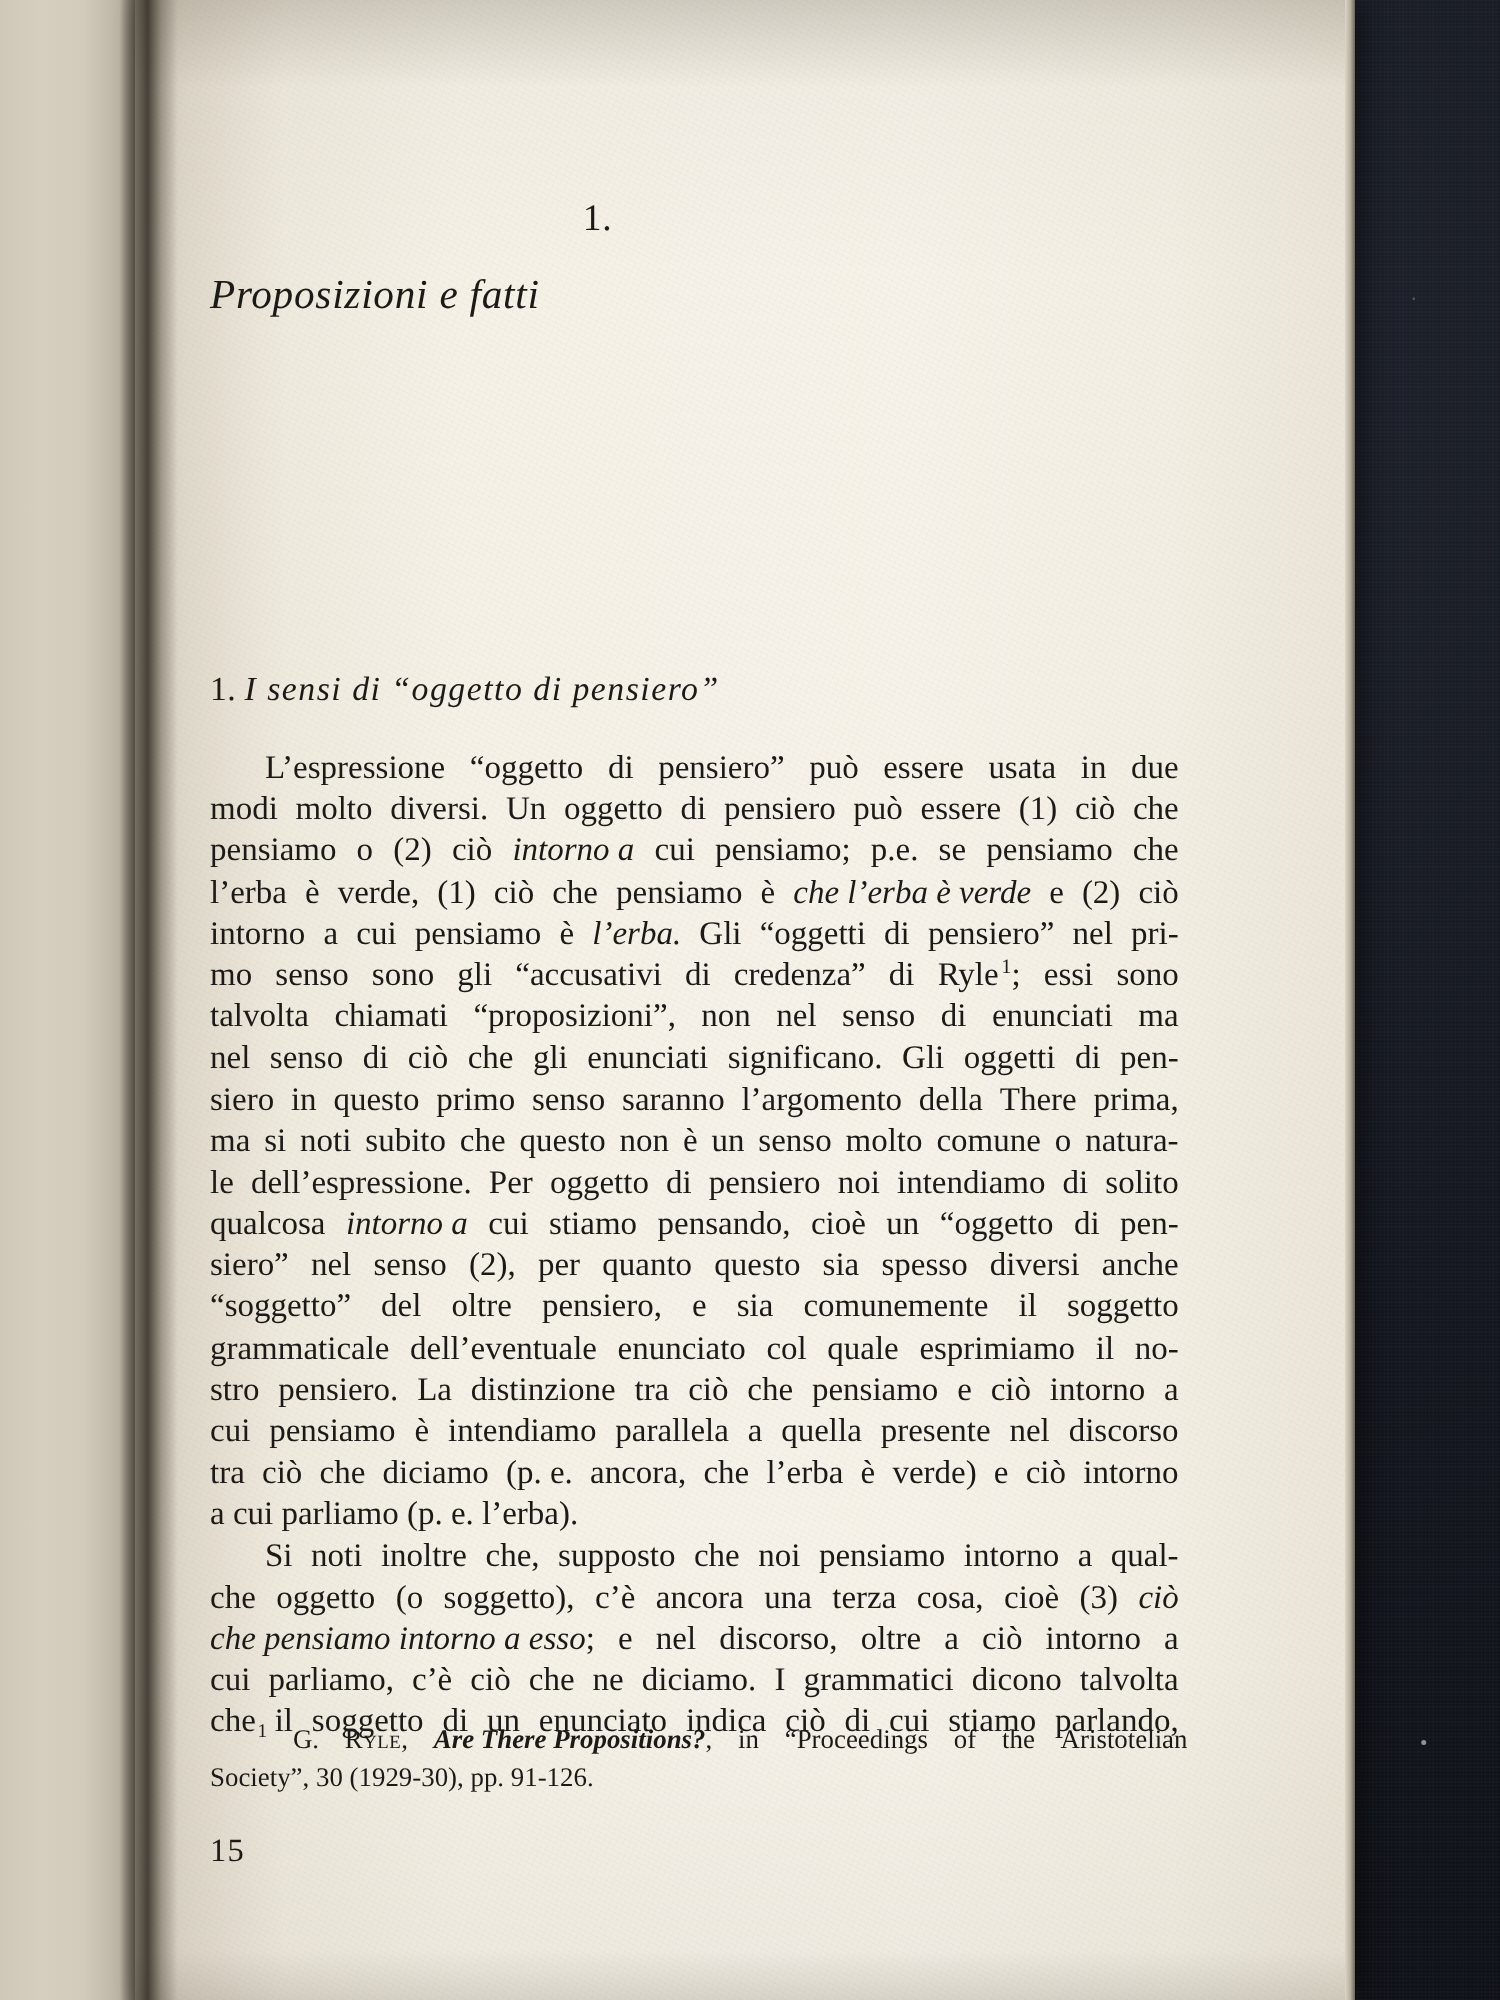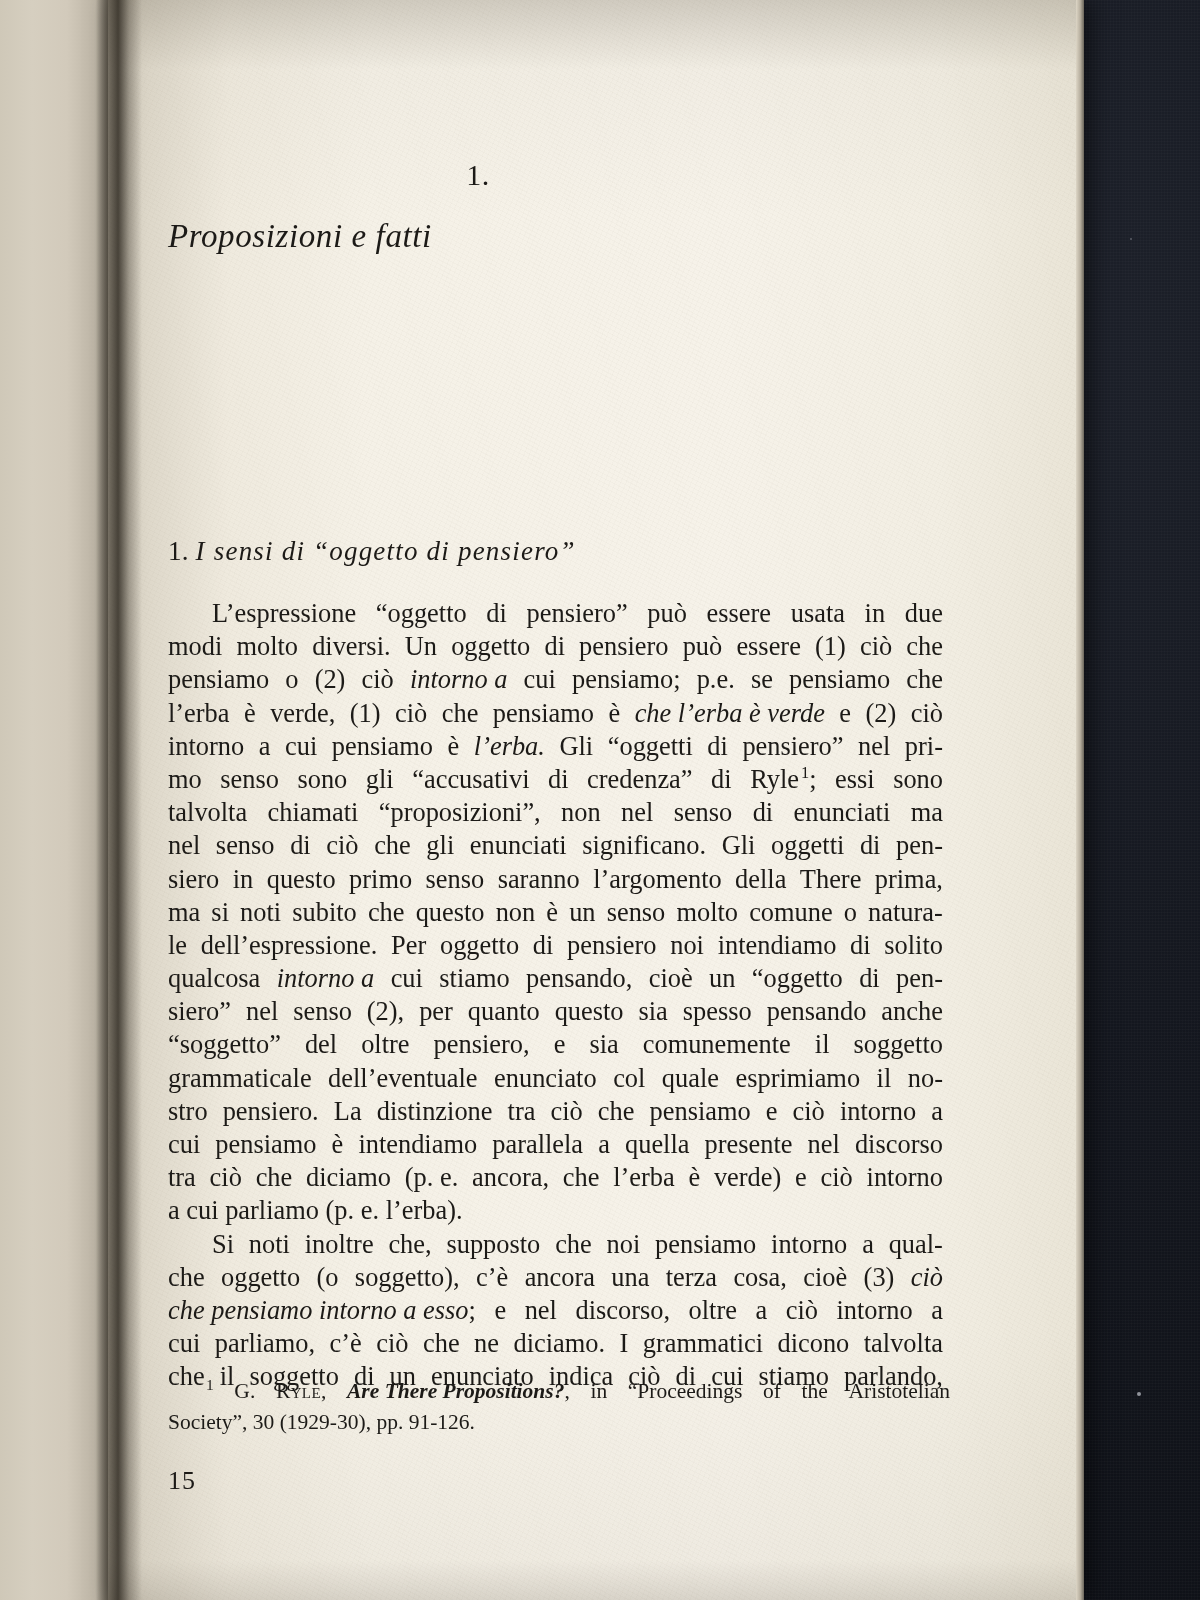--- a/index.html
+++ b/index.html
@@ -261,21 +261,21 @@
             <div class="ln"><span>pensiamo</span><span>o</span><span>(2)</span><span>ciò</span><span><em>intorno a</em></span><span>cui</span><span>pensiamo;</span><span>p.e.</span><span>se</span><span>pensiamo</span><span>che</span></div>
             <div class="ln"><span>l’erba</span><span>è</span><span>verde,</span><span>(1)</span><span>ciò</span><span>che</span><span>pensiamo</span><span>è</span><span><em>che l’erba è verde</em></span><span>e</span><span>(2)</span><span>ciò</span></div>
             <div class="ln"><span>intorno</span><span>a</span><span>cui</span><span>pensiamo</span><span>è</span><span><em>l’erba.</em></span><span>Gli</span><span>“oggetti</span><span>di</span><span>pensiero”</span><span>nel</span><span>pri-</span></div>
             <div class="ln"><span>mo</span><span>senso</span><span>sono</span><span>gli</span><span>“accusativi</span><span>di</span><span>credenza”</span><span>di</span><span>Ryle<sup>1</sup>;</span><span>essi</span><span>sono</span></div>
             <div class="ln"><span>talvolta</span><span>chiamati</span><span>“proposizioni”,</span><span>non</span><span>nel</span><span>senso</span><span>di</span><span>enunciati</span><span>ma</span></div>
             <div class="ln"><span>nel</span><span>senso</span><span>di</span><span>ciò</span><span>che</span><span>gli</span><span>enunciati</span><span>significano.</span><span>Gli</span><span>oggetti</span><span>di</span><span>pen-</span></div>
             <div class="ln"><span>siero</span><span>in</span><span>questo</span><span>primo</span><span>senso</span><span>saranno</span><span>l’argomento</span><span>della</span><span>There</span><span>prima,</span></div>
             <div class="ln"><span>ma</span><span>si</span><span>noti</span><span>subito</span><span>che</span><span>questo</span><span>non</span><span>è</span><span>un</span><span>senso</span><span>molto</span><span>comune</span><span>o</span><span>natura-</span></div>
             <div class="ln"><span>le</span><span>dell’espressione.</span><span>Per</span><span>oggetto</span><span>di</span><span>pensiero</span><span>noi</span><span>intendiamo</span><span>di</span><span>solito</span></div>
             <div class="ln"><span>qualcosa</span><span><em>intorno a</em></span><span>cui</span><span>stiamo</span><span>pensando,</span><span>cioè</span><span>un</span><span>“oggetto</span><span>di</span><span>pen-</span></div>
-            <div class="ln"><span>siero”</span><span>nel</span><span>senso</span><span>(2),</span><span>per</span><span>quanto</span><span>questo</span><span>sia</span><span>spesso</span><span>pensando</span><span>anche</span></div>
+            <div class="ln"><span>siero”</span><span>nel</span><span>senso</span><span>(2),</span><span>per</span><span>quanto</span><span>questo</span><span>sia</span><span>spesso</span><span>diversi</span><span>anche</span></div>
             <div class="ln"><span>“soggetto”</span><span>del</span><span>oltre</span><span>pensiero,</span><span>e</span><span>sia</span><span>comunemente</span><span>il</span><span>soggetto</span></div>
             <div class="ln"><span>grammaticale</span><span>dell’eventuale</span><span>enunciato</span><span>col</span><span>quale</span><span>esprimiamo</span><span>il</span><span>no-</span></div>
             <div class="ln"><span>stro</span><span>pensiero.</span><span>La</span><span>distinzione</span><span>tra</span><span>ciò</span><span>che</span><span>pensiamo</span><span>e</span><span>ciò</span><span>intorno</span><span>a</span></div>
             <div class="ln"><span>cui</span><span>pensiamo</span><span>è</span><span>intendiamo</span><span>parallela</span><span>a</span><span>quella</span><span>presente</span><span>nel</span><span>discorso</span></div>
             <div class="ln"><span>tra</span><span>ciò</span><span>che</span><span>diciamo</span><span>(p. e.</span><span>ancora,</span><span>che</span><span>l’erba</span><span>è</span><span>verde)</span><span>e</span><span>ciò</span><span>intorno</span></div>
             <div class="ln flush">a cui parliamo (p. e. l’erba).</div>
           </div>
           <div>
             <div class="ln" style="padding-left: 44px;"><span>Si</span><span>noti</span><span>inoltre</span><span>che,</span><span>supposto</span><span>che</span><span>noi</span><span>pensiamo</span><span>intorno</span><span>a</span><span>qual-</span></div>
             <div class="ln"><span>che</span><span>oggetto</span><span>(o</span><span>soggetto),</span><span>c’è</span><span>ancora</span><span>una</span><span>terza</span><span>cosa,</span><span>cioè</span><span>(3)</span><span><em>ciò</em></span></div>

